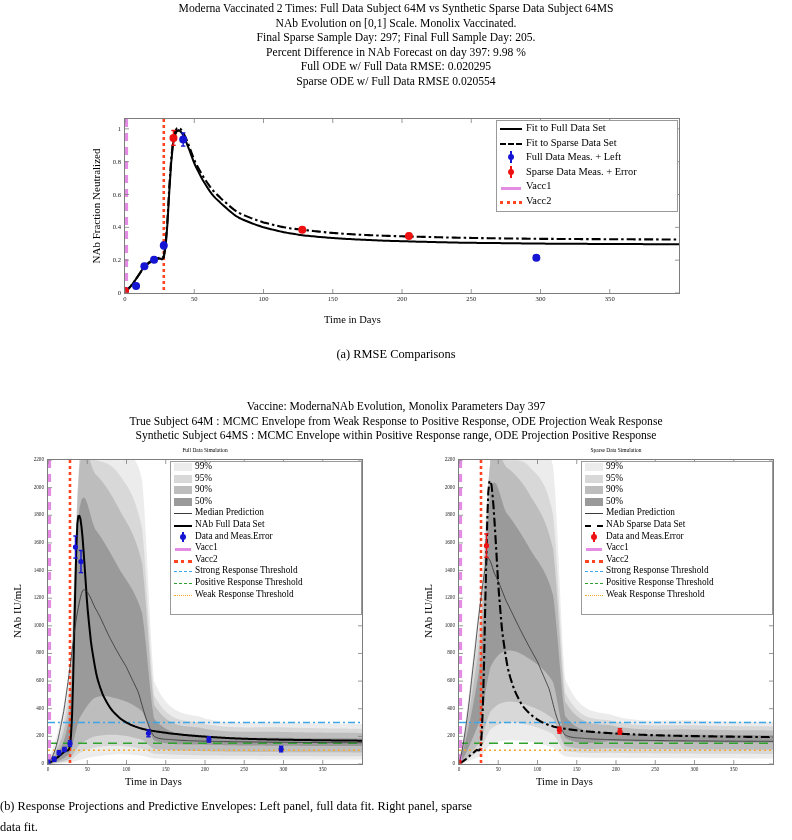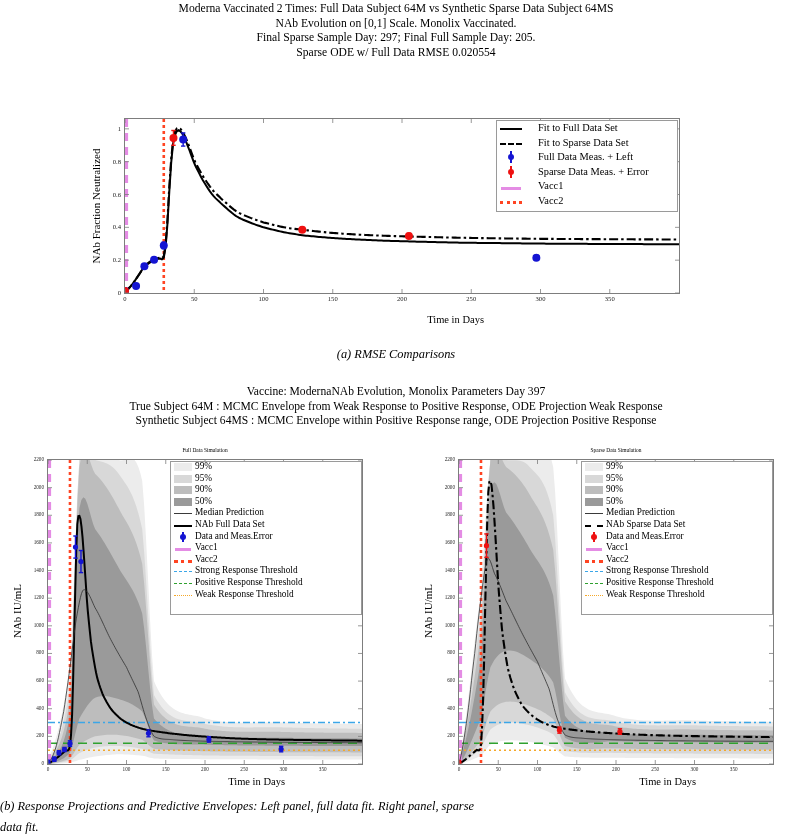--- a/index.html
+++ b/index.html
@@ -1,29 +1,29 @@
 <!DOCTYPE html>
 <html><head>
 <meta charset="utf-8">
 <style>
   html,body{margin:0;padding:0;}
   body{width:792px;height:840px;background:#ffffff;font-family:"Liberation Serif",serif;color:#000;}
   .page{position:relative;width:792px;height:840px;overflow:hidden;}
   .title-block{position:absolute;left:0;width:792px;text-align:center;}
   .title-line{font-size:11.6px;line-height:14.6px;white-space:nowrap;}
-  .caption{position:absolute;font-size:12.4px;line-height:21px;text-align:left;font-style:italic;}
+  .caption{position:absolute;font-size:12.4px;line-height:21px;text-align:left;}
   .cap-center{text-align:center;width:792px;left:0;}
   .axes{position:absolute;box-sizing:border-box;border:1px solid #7d7d7d;background:#fff;}
-  .axlabel{position:absolute;font-size:10.5px;text-align:right;}
+  .axlabel{position:absolute;font-size:10.5px;text-align:left;}
   .ylabel{position:absolute;font-size:11px;transform-origin:50% 50%;white-space:nowrap;}
   .tick-lab{position:absolute;font-size:6.6px;color:#222;white-space:nowrap;}
   .tick-lab-s{position:absolute;font-size:5.2px;color:#222;white-space:nowrap;}
   .subtitle{position:absolute;font-size:5.4px;text-align:center;white-space:nowrap;}
   .legend{position:absolute;box-sizing:border-box;border:1px solid #9a9a9a;background:#fff;}
-  .legrow{display:flex;align-items:center;height:14.6px;padding-left:2px;gap:12px;}
+  .legrow{display:flex;align-items:center;height:14.6px;padding-left:2px;}
   .legrow-s{display:flex;height:11.6px;padding-left:2px;}
   .legkey{width:24px;flex:0 0 24px;height:12px;position:relative;margin-right:3px;}
   .legkey-s{width:20px;flex:0 0 20px;height:10px;position:relative;margin-right:2px;}
   .legtxt{font-size:10.4px;white-space:nowrap;line-height:1;}
   .legtxt-s{font-size:9.3px;white-space:nowrap;line-height:1;}
   .kline{position:absolute;left:1px;right:1px;top:50%;height:0;border-top:2px solid #000;}
   .kline-thin{position:absolute;left:1px;right:1px;top:50%;height:0;border-top:1px solid #3a3a3a;}
   .kdash{position:absolute;left:1px;right:1px;top:50%;height:0;border-top:2.4px dashed #000;}
   .kvacc1{position:absolute;left:2px;right:2px;top:50%;height:0;border-top:3px solid #e48ce4;}
   .kvacc2{position:absolute;left:1px;right:1px;top:50%;height:0;border-top:3px dotted #ff4422;}
@@ -37,20 +37,22 @@
 </style>
 </head>
 <body>
 
 <div class="page">
 
   <div class="title-block" id="title-block" style="top:2px;">
       <div class="title-line">Moderna Vaccinated 2 Times: Full Data Subject 64M vs Synthetic Sparse Data Subject 64MS</div>
       <div class="title-line">NAb Evolution on [0,1] Scale. Monolix Vaccinated.</div>
       <div class="title-line">Final Sparse Sample Day: 297; Final Full Sample Day: 205.</div>
+      <div class="title-line">Percent Difference in NAb Forecast on day 397: 9.98 %</div>
+      <div class="title-line">Full ODE w/ Full Data RMSE: 0.020295</div>
       <div class="title-line">Sparse ODE w/ Full Data RMSE 0.020554</div>
     </div>
 
   <div class="axes" id="axes-a" style="left:124px;top:118px;width:556px;height:176px;">
     <svg id="svg-a" width="554" height="174" viewBox="0 0 554 174">
         <line x1="1.5" y1="0" x2="1.5" y2="174" stroke="#e48ce4" stroke-width="3.2" stroke-dasharray="8,6"></line>
         <line x1="38.78" y1="0" x2="38.78" y2="174" stroke="#ff4422" stroke-width="2.6" stroke-dasharray="3,3"></line>
         <path d="M0.00 172.36 L1.85 171.16 L3.69 169.46 L5.54 167.42 L7.39 165.23 L9.23 162.69 L11.08 159.92 L12.93 157.20 L14.77 154.43 L16.62 151.48 L18.47 148.85 L20.31 146.80 L22.16 145.32 L24.01 144.17 L25.85 142.96 L27.70 141.87 L29.55 141.00 L31.39 140.39 L33.24 139.86 L35.09 139.51 L36.93 140.38 L38.78 138.71 L40.63 127.64 L42.47 104.51 L44.32 72.23 L46.17 44.02 L48.01 25.23 L49.86 16.42 L51.71 12.28 L53.55 11.22 L55.40 12.31 L57.25 14.50 L59.09 18.06 L60.94 22.16 L62.79 27.23 L64.63 31.74 L66.48 36.82 L68.33 41.93 L70.17 46.23 L72.02 49.97 L73.87 53.64 L75.71 57.23 L77.56 60.74 L79.41 63.72 L81.25 66.70 L83.10 69.61 L84.95 72.37 L86.79 74.91 L88.64 77.16 L90.49 79.10 L92.33 80.85 L94.18 82.57 L96.03 84.38 L97.87 86.09 L99.72 87.63 L101.57 89.25 L103.41 90.90 L105.26 92.53 L107.11 94.10 L108.95 95.55 L110.80 96.85 L112.65 97.98 L114.49 99.00 L116.34 99.91 L118.19 100.75 L120.03 101.53 L121.88 102.29 L123.73 103.04 L125.57 103.79 L127.42 104.51 L129.27 105.18 L131.11 105.82 L132.96 106.45 L134.81 107.07 L136.65 107.70 L138.50 108.34 L140.35 108.78 L142.19 109.24 L144.04 109.70 L145.89 110.16 L147.73 110.62 L149.58 111.07 L151.43 111.52 L153.27 111.96 L155.12 112.38 L156.97 112.79 L158.81 113.17 L160.66 113.53 L162.51 113.87 L164.35 114.20 L166.20 114.51 L168.05 114.81 L169.89 115.09 L171.74 115.37 L173.59 115.64 L175.43 115.90 L177.28 116.16 L179.13 116.42 L180.97 116.64 L182.82 116.83 L184.67 117.01 L186.51 117.20 L188.36 117.37 L190.21 117.55 L192.05 117.71 L193.90 117.88 L195.75 118.04 L197.59 118.20 L199.44 118.36 L201.29 118.51 L203.13 118.66 L204.98 118.80 L206.83 118.94 L208.67 119.08 L210.52 119.21 L212.37 119.34 L214.21 119.46 L216.06 119.58 L217.91 119.69 L219.75 119.80 L221.60 119.91 L223.45 120.02 L225.29 120.12 L227.14 120.22 L228.99 120.32 L230.83 120.42 L232.68 120.51 L234.53 120.60 L236.37 120.70 L238.22 120.79 L240.07 120.87 L241.91 120.96 L243.76 121.04 L245.61 121.12 L247.45 121.20 L249.30 121.28 L251.15 121.35 L252.99 121.42 L254.84 121.49 L256.69 121.56 L258.53 121.63 L260.38 121.70 L262.23 121.77 L264.07 121.83 L265.92 121.89 L267.77 121.95 L269.61 122.01 L271.46 122.07 L273.31 122.12 L275.15 122.17 L277.00 122.22 L278.85 122.27 L280.69 122.32 L282.54 122.37 L284.39 122.42 L286.23 122.48 L288.08 122.53 L289.93 122.59 L291.77 122.64 L293.62 122.68 L295.47 122.73 L297.31 122.77 L299.16 122.82 L301.01 122.86 L302.85 122.91 L304.70 122.96 L306.55 123.00 L308.39 123.05 L310.24 123.10 L312.09 123.15 L313.93 123.19 L315.78 123.24 L317.63 123.29 L319.47 123.33 L321.32 123.37 L323.17 123.42 L325.01 123.46 L326.86 123.50 L328.71 123.54 L330.55 123.57 L332.40 123.61 L334.25 123.64 L336.09 123.67 L337.94 123.70 L339.79 123.72 L341.63 123.75 L343.48 123.77 L345.33 123.80 L347.17 123.82 L349.02 123.84 L350.87 123.86 L352.71 123.88 L354.56 123.90 L356.41 123.92 L358.25 123.93 L360.10 123.95 L361.95 123.97 L363.79 123.99 L365.64 124.01 L367.49 124.03 L369.33 124.05 L371.18 124.07 L373.03 124.09 L374.87 124.11 L376.72 124.13 L378.57 124.15 L380.41 124.18 L382.26 124.20 L384.11 124.22 L385.95 124.25 L387.80 124.27 L389.65 124.29 L391.49 124.31 L393.34 124.34 L395.19 124.36 L397.03 124.38 L398.88 124.41 L400.73 124.43 L402.57 124.45 L404.42 124.47 L406.27 124.49 L408.11 124.51 L409.96 124.53 L411.81 124.55 L413.65 124.57 L415.50 124.59 L417.35 124.60 L419.19 124.62 L421.04 124.63 L422.89 124.64 L424.73 124.65 L426.58 124.67 L428.43 124.68 L430.27 124.69 L432.12 124.70 L433.97 124.71 L435.81 124.72 L437.66 124.73 L439.51 124.74 L441.35 124.75 L443.20 124.76 L445.05 124.78 L446.89 124.79 L448.74 124.80 L450.59 124.81 L452.43 124.82 L454.28 124.83 L456.13 124.84 L457.97 124.85 L459.82 124.86 L461.67 124.87 L463.51 124.88 L465.36 124.89 L467.21 124.90 L469.05 124.91 L470.90 124.92 L472.75 124.93 L474.59 124.93 L476.44 124.94 L478.29 124.95 L480.13 124.96 L481.98 124.97 L483.83 124.97 L485.67 124.98 L487.52 124.99 L489.37 125.00 L491.21 125.01 L493.06 125.01 L494.91 125.02 L496.75 125.03 L498.60 125.04 L500.45 125.05 L502.29 125.06 L504.14 125.07 L505.99 125.07 L507.83 125.08 L509.68 125.09 L511.53 125.10 L513.37 125.11 L515.22 125.12 L517.07 125.12 L518.91 125.13 L520.76 125.14 L522.61 125.15 L524.45 125.15 L526.30 125.16 L528.15 125.17 L529.99 125.18 L531.84 125.18 L533.69 125.19 L535.53 125.20 L537.38 125.20 L539.23 125.21 L541.07 125.21 L542.92 125.22 L544.77 125.23 L546.61 125.23 L548.46 125.23 L550.31 125.24 L552.15 125.24 L554.00 125.25" fill="none" stroke="#000" stroke-width="2"></path>
         <path d="M0.00 172.36 L1.85 171.16 L3.69 169.46 L5.54 167.42 L7.39 165.23 L9.23 162.69 L11.08 159.92 L12.93 157.20 L14.77 154.44 L16.62 151.53 L18.47 148.89 L20.31 146.70 L22.16 144.91 L24.01 143.45 L25.85 142.08 L27.70 141.02 L29.55 140.18 L31.39 139.61 L33.24 139.10 L35.09 138.64 L36.93 139.20 L38.78 137.07 L40.63 124.94 L42.47 100.56 L44.32 67.30 L46.17 40.19 L48.01 22.04 L49.86 13.13 L51.71 9.58 L53.55 8.82 L55.40 9.85 L57.25 12.10 L59.09 15.45 L60.94 19.12 L62.79 23.93 L64.63 28.42 L66.48 33.56 L68.33 38.68 L70.17 42.89 L72.02 46.48 L73.87 49.95 L75.71 53.32 L77.56 56.63 L79.41 59.45 L81.25 62.25 L83.10 64.98 L84.95 67.58 L86.79 70.01 L88.64 72.19 L90.49 74.11 L92.33 75.88 L94.18 77.62 L96.03 79.45 L97.87 81.16 L99.72 82.71 L101.57 84.32 L103.41 85.97 L105.26 87.60 L107.11 89.17 L108.95 90.63 L110.80 91.92 L112.65 93.06 L114.49 94.07 L116.34 94.98 L118.19 95.82 L120.03 96.61 L121.88 97.36 L123.73 98.11 L125.57 98.87 L127.42 99.58 L129.27 100.25 L131.11 100.90 L132.96 101.52 L134.81 102.14 L136.65 102.77 L138.50 103.42 L140.35 103.86 L142.19 104.32 L144.04 104.78 L145.89 105.25 L147.73 105.72 L149.58 106.18 L151.43 106.64 L153.27 107.07 L155.12 107.49 L156.97 107.89 L158.81 108.25 L160.66 108.59 L162.51 108.89 L164.35 109.17 L166.20 109.43 L168.05 109.67 L169.89 109.90 L171.74 110.12 L173.59 110.33 L175.43 110.55 L177.28 110.77 L179.13 111.01 L180.97 111.22 L182.82 111.41 L184.67 111.61 L186.51 111.80 L188.36 112.00 L190.21 112.20 L192.05 112.39 L193.90 112.59 L195.75 112.78 L197.59 112.97 L199.44 113.16 L201.29 113.34 L203.13 113.51 L204.98 113.68 L206.83 113.84 L208.67 114.00 L210.52 114.14 L212.37 114.29 L214.21 114.42 L216.06 114.56 L217.91 114.68 L219.75 114.81 L221.60 114.93 L223.45 115.04 L225.29 115.15 L227.14 115.26 L228.99 115.37 L230.83 115.47 L232.68 115.58 L234.53 115.68 L236.37 115.78 L238.22 115.87 L240.07 115.96 L241.91 116.05 L243.76 116.13 L245.61 116.21 L247.45 116.29 L249.30 116.36 L251.15 116.44 L252.99 116.51 L254.84 116.58 L256.69 116.64 L258.53 116.71 L260.38 116.78 L262.23 116.84 L264.07 116.91 L265.92 116.97 L267.77 117.03 L269.61 117.09 L271.46 117.14 L273.31 117.19 L275.15 117.25 L277.00 117.30 L278.85 117.35 L280.69 117.40 L282.54 117.45 L284.39 117.50 L286.23 117.55 L288.08 117.61 L289.93 117.67 L291.77 117.72 L293.62 117.76 L295.47 117.80 L297.31 117.84 L299.16 117.89 L301.01 117.93 L302.85 117.98 L304.70 118.02 L306.55 118.07 L308.39 118.12 L310.24 118.16 L312.09 118.21 L313.93 118.26 L315.78 118.30 L317.63 118.35 L319.47 118.39 L321.32 118.44 L323.17 118.48 L325.01 118.52 L326.86 118.56 L328.71 118.61 L330.55 118.64 L332.40 118.68 L334.25 118.72 L336.09 118.75 L337.94 118.79 L339.79 118.82 L341.63 118.85 L343.48 118.88 L345.33 118.92 L347.17 118.95 L349.02 118.98 L350.87 119.00 L352.71 119.03 L354.56 119.06 L356.41 119.09 L358.25 119.12 L360.10 119.14 L361.95 119.17 L363.79 119.20 L365.64 119.22 L367.49 119.25 L369.33 119.27 L371.18 119.30 L373.03 119.32 L374.87 119.35 L376.72 119.38 L378.57 119.40 L380.41 119.43 L382.26 119.45 L384.11 119.47 L385.95 119.50 L387.80 119.52 L389.65 119.54 L391.49 119.57 L393.34 119.59 L395.19 119.61 L397.03 119.63 L398.88 119.65 L400.73 119.67 L402.57 119.69 L404.42 119.71 L406.27 119.73 L408.11 119.75 L409.96 119.77 L411.81 119.79 L413.65 119.81 L415.50 119.83 L417.35 119.84 L419.19 119.86 L421.04 119.87 L422.89 119.88 L424.73 119.89 L426.58 119.91 L428.43 119.92 L430.27 119.93 L432.12 119.94 L433.97 119.95 L435.81 119.96 L437.66 119.97 L439.51 119.98 L441.35 119.99 L443.20 120.00 L445.05 120.01 L446.89 120.02 L448.74 120.04 L450.59 120.05 L452.43 120.06 L454.28 120.07 L456.13 120.08 L457.97 120.09 L459.82 120.10 L461.67 120.11 L463.51 120.12 L465.36 120.13 L467.21 120.14 L469.05 120.15 L470.90 120.16 L472.75 120.17 L474.59 120.17 L476.44 120.18 L478.29 120.19 L480.13 120.20 L481.98 120.20 L483.83 120.21 L485.67 120.22 L487.52 120.23 L489.37 120.24 L491.21 120.25 L493.06 120.25 L494.91 120.26 L496.75 120.27 L498.60 120.28 L500.45 120.29 L502.29 120.30 L504.14 120.31 L505.99 120.31 L507.83 120.32 L509.68 120.33 L511.53 120.34 L513.37 120.35 L515.22 120.36 L517.07 120.36 L518.91 120.37 L520.76 120.38 L522.61 120.39 L524.45 120.39 L526.30 120.40 L528.15 120.41 L529.99 120.42 L531.84 120.42 L533.69 120.43 L535.53 120.44 L537.38 120.44 L539.23 120.45 L541.07 120.45 L542.92 120.46 L544.77 120.46 L546.61 120.47 L548.46 120.47 L550.31 120.48 L552.15 120.48 L554.00 120.49" fill="none" stroke="#000" stroke-width="2.1" stroke-dasharray="9,3,2.5,3"></path>
         <line x1="0" y1="170.06037735849057" x2="0" y2="173.99999999999997" stroke="#1414d2" stroke-width="1.4"></line>
@@ -182,21 +184,21 @@
       <div class="legrow">
         <span class="legkey">
           <span class="kvacc2"></span>
         </span>
         <span class="legtxt">Vacc2</span>
       </div>
     </div>
 
   <div class="caption cap-center" style="top:344px;">(a) RMSE Comparisons</div>
 
-  <div class="title-block" id="title-block-b" style="top:385px;text-align:center;">
+  <div class="title-block" id="title-block-b" style="top:400px;text-align:center;">
       <div class="title-line">Vaccine: ModernaNAb Evolution, Monolix Parameters Day 397</div>
       <div class="title-line">True Subject 64M : MCMC Envelope from Weak Response to Positive Response, ODE Projection Weak Response</div>
       <div class="title-line">Synthetic Subject 64MS : MCMC Envelope within Positive Response range, ODE Projection Positive Response</div>
     </div>
 
   <div class="axes" id="axes-bl" style="left:47px;top:459px;width:316px;height:306px;">
     <svg id="svg-bl" width="314" height="304" viewBox="0 0 314 304">
         <path d="M0.00 299.85 L1.96 295.43 L3.93 290.40 L5.89 284.71 L7.85 278.32 L9.81 271.18 L11.78 263.24 L13.74 254.46 L15.70 244.78 L17.66 234.17 L19.63 222.56 L21.59 209.93 L23.55 176.97 L25.51 128.84 L27.47 77.48 L29.44 31.62 L31.40 0.00 L33.36 -9.92 L35.33 -14.57 L37.29 -15.18 L39.25 -12.95 L41.21 -9.11 L43.18 -4.86 L45.14 -1.42 L47.10 0.00 L49.06 -0.07 L51.02 -0.24 L52.99 -0.49 L54.95 -0.77 L56.91 -1.05 L58.88 -1.30 L60.84 -1.47 L62.80 -1.54 L64.76 -1.46 L66.72 -1.20 L68.69 -0.73 L70.65 0.00 L72.61 0.43 L74.58 0.18 L76.54 -0.49 L78.50 -1.28 L80.46 -1.93 L82.42 -2.16 L84.39 -1.69 L86.35 -0.26 L88.31 2.43 L90.27 6.64 L92.24 12.64 L94.20 20.73 L96.16 45.61 L98.13 80.25 L100.09 119.87 L102.05 159.73 L104.01 195.05 L105.98 221.09 L107.94 225.45 L109.90 229.40 L111.86 232.95 L113.83 236.14 L115.79 238.99 L117.75 241.51 L119.71 243.74 L121.67 245.68 L123.64 247.37 L125.60 248.82 L127.56 250.07 L129.53 251.12 L131.49 252.01 L133.45 252.75 L135.41 253.37 L137.38 253.89 L139.34 254.33 L141.30 254.71 L143.26 255.06 L145.22 255.39 L147.19 255.74 L149.15 256.12 L151.11 256.55 L153.07 257.06 L155.04 257.67 L157.00 258.40 L158.96 258.90 L160.92 259.36 L162.89 259.78 L164.85 260.17 L166.81 260.52 L168.78 260.85 L170.74 261.14 L172.70 261.40 L174.66 261.63 L176.63 261.83 L178.59 262.01 L180.55 262.17 L182.51 262.30 L184.47 262.41 L186.44 262.50 L188.40 262.58 L190.36 262.64 L192.33 262.68 L194.29 262.70 L196.25 262.72 L198.21 262.72 L200.17 262.71 L202.14 262.70 L204.10 262.68 L206.06 262.65 L208.03 262.62 L209.99 262.59 L211.95 262.55 L213.91 262.51 L215.88 262.48 L217.84 262.45 L219.80 262.42 L221.76 262.40 L223.72 262.39 L225.69 262.39 L227.65 262.39 L229.61 262.41 L231.58 262.44 L233.54 262.48 L235.50 262.55 L237.46 262.61 L239.42 262.68 L241.39 262.74 L243.35 262.80 L245.31 262.86 L247.28 262.92 L249.24 262.97 L251.20 263.02 L253.16 263.07 L255.13 263.12 L257.09 263.16 L259.05 263.21 L261.01 263.25 L262.98 263.29 L264.94 263.33 L266.90 263.36 L268.86 263.40 L270.82 263.43 L272.79 263.46 L274.75 263.50 L276.71 263.53 L278.68 263.55 L280.64 263.58 L282.60 263.61 L284.56 263.63 L286.52 263.66 L288.49 263.68 L290.45 263.70 L292.41 263.72 L294.38 263.74 L296.34 263.76 L298.30 263.78 L300.26 263.80 L302.23 263.82 L304.19 263.84 L306.15 263.86 L308.11 263.88 L310.07 263.89 L312.04 263.91 L314.00 263.93 L314.00 299.58 L312.04 299.58 L310.07 299.57 L308.11 299.57 L306.15 299.57 L304.19 299.57 L302.23 299.57 L300.26 299.56 L298.30 299.56 L296.34 299.56 L294.38 299.56 L292.41 299.55 L290.45 299.55 L288.49 299.55 L286.52 299.55 L284.56 299.54 L282.60 299.54 L280.64 299.54 L278.68 299.53 L276.71 299.53 L274.75 299.53 L272.79 299.52 L270.82 299.52 L268.86 299.52 L266.90 299.51 L264.94 299.51 L262.98 299.50 L261.01 299.50 L259.05 299.50 L257.09 299.49 L255.13 299.49 L253.16 299.48 L251.20 299.48 L249.24 299.47 L247.28 299.47 L245.31 299.46 L243.35 299.46 L241.39 299.46 L239.42 299.45 L237.46 299.45 L235.50 299.44 L233.54 299.43 L231.58 299.43 L229.61 299.42 L227.65 299.42 L225.69 299.41 L223.72 299.41 L221.76 299.41 L219.80 299.40 L217.84 299.40 L215.88 299.39 L213.91 299.39 L211.95 299.38 L209.99 299.38 L208.03 299.37 L206.06 299.36 L204.10 299.36 L202.14 299.35 L200.17 299.35 L198.21 299.34 L196.25 299.34 L194.29 299.33 L192.33 299.32 L190.36 299.32 L188.40 299.31 L186.44 299.30 L184.47 299.30 L182.51 299.29 L180.55 299.28 L178.59 299.27 L176.63 299.27 L174.66 299.26 L172.70 299.25 L170.74 299.24 L168.78 299.23 L166.81 299.22 L164.85 299.21 L162.89 299.20 L160.92 299.19 L158.96 299.18 L157.00 299.16 L155.04 299.15 L153.07 299.13 L151.11 299.11 L149.15 299.10 L147.19 299.09 L145.22 299.07 L143.26 299.06 L141.30 299.05 L139.34 299.04 L137.38 299.02 L135.41 299.01 L133.45 298.99 L131.49 298.97 L129.53 298.95 L127.56 298.93 L125.60 298.91 L123.64 298.88 L121.67 298.85 L119.71 298.82 L117.75 298.78 L115.79 298.74 L113.83 298.70 L111.86 298.65 L109.90 298.59 L107.94 298.54 L105.98 298.47 L104.01 298.12 L102.05 297.65 L100.09 297.13 L98.13 296.60 L96.16 296.11 L94.20 295.71 L92.24 295.53 L90.27 295.36 L88.31 295.19 L86.35 295.02 L84.39 294.86 L82.42 294.72 L80.46 294.59 L78.50 294.48 L76.54 294.40 L74.58 294.34 L72.61 294.32 L70.65 294.33 L68.69 294.37 L66.72 294.46 L64.76 294.57 L62.80 294.71 L60.84 294.88 L58.88 295.06 L56.91 295.26 L54.95 295.48 L52.99 295.70 L51.02 295.93 L49.06 296.17 L47.10 296.40 L45.14 296.77 L43.18 297.18 L41.21 297.62 L39.25 298.08 L37.29 298.55 L35.33 299.01 L33.36 299.45 L31.40 299.85 L29.44 300.50 L27.47 301.13 L25.51 301.71 L23.55 302.25 L21.59 302.65 L19.63 302.83 L17.66 303.00 L15.70 303.15 L13.74 303.30 L11.78 303.43 L9.81 303.55 L7.85 303.67 L5.89 303.77 L3.93 303.85 L1.96 303.93 L0.00 304.00 Z" fill="#ececec" stroke="none"></path>
         <path d="M0.00 300.96 L1.96 297.63 L3.93 294.16 L5.89 290.38 L7.85 286.14 L9.81 281.26 L11.78 275.57 L13.74 268.92 L15.70 261.12 L17.66 252.03 L19.63 241.47 L21.59 229.27 L23.55 195.04 L25.51 142.83 L27.47 86.07 L29.44 35.03 L31.40 0.00 L33.36 -10.94 L35.33 -16.26 L37.29 -17.21 L39.25 -15.03 L41.21 -10.97 L43.18 -6.28 L45.14 -2.21 L47.10 0.00 L49.06 0.54 L51.02 1.02 L52.99 1.51 L54.95 2.05 L56.91 2.68 L58.88 3.45 L60.84 4.42 L62.80 5.63 L64.76 7.13 L66.72 8.96 L68.69 11.17 L70.65 13.82 L72.61 16.62 L74.58 19.35 L76.54 22.13 L78.50 25.08 L80.46 28.31 L82.42 31.95 L84.39 36.12 L86.35 40.94 L88.31 46.53 L90.27 53.00 L92.24 60.48 L94.20 69.09 L96.16 91.91 L98.13 121.24 L100.09 153.64 L102.05 185.68 L104.01 213.91 L105.98 234.91 L107.94 238.48 L109.90 241.69 L111.86 244.58 L113.83 247.16 L115.79 249.45 L117.75 251.47 L119.71 253.23 L121.67 254.76 L123.64 256.08 L125.60 257.20 L127.56 258.14 L129.53 258.92 L131.49 259.57 L133.45 260.09 L135.41 260.51 L137.38 260.85 L139.34 261.13 L141.30 261.37 L143.26 261.58 L145.22 261.78 L147.19 261.99 L149.15 262.24 L151.11 262.54 L153.07 262.91 L155.04 263.36 L157.00 263.93 L158.96 264.32 L160.92 264.68 L162.89 265.01 L164.85 265.32 L166.81 265.60 L168.78 265.85 L170.74 266.08 L172.70 266.29 L174.66 266.47 L176.63 266.64 L178.59 266.78 L180.55 266.91 L182.51 267.02 L184.47 267.11 L186.44 267.19 L188.40 267.25 L190.36 267.30 L192.33 267.34 L194.29 267.36 L196.25 267.38 L198.21 267.39 L200.17 267.39 L202.14 267.39 L204.10 267.38 L206.06 267.36 L208.03 267.34 L209.99 267.32 L211.95 267.30 L213.91 267.28 L215.88 267.26 L217.84 267.25 L219.80 267.23 L221.76 267.22 L223.72 267.22 L225.69 267.22 L227.65 267.24 L229.61 267.26 L231.58 267.29 L233.54 267.33 L235.50 267.38 L237.46 267.44 L239.42 267.50 L241.39 267.56 L243.35 267.61 L245.31 267.66 L247.28 267.71 L249.24 267.76 L251.20 267.81 L253.16 267.86 L255.13 267.91 L257.09 267.95 L259.05 267.99 L261.01 268.03 L262.98 268.07 L264.94 268.11 L266.90 268.15 L268.86 268.19 L270.82 268.22 L272.79 268.26 L274.75 268.29 L276.71 268.32 L278.68 268.35 L280.64 268.38 L282.60 268.41 L284.56 268.44 L286.52 268.46 L288.49 268.49 L290.45 268.52 L292.41 268.54 L294.38 268.56 L296.34 268.59 L298.30 268.61 L300.26 268.63 L302.23 268.65 L304.19 268.67 L306.15 268.69 L308.11 268.71 L310.07 268.73 L312.04 268.75 L314.00 268.76 L314.00 296.26 L312.04 296.26 L310.07 296.25 L308.11 296.25 L306.15 296.25 L304.19 296.24 L302.23 296.24 L300.26 296.23 L298.30 296.23 L296.34 296.22 L294.38 296.22 L292.41 296.21 L290.45 296.21 L288.49 296.20 L286.52 296.20 L284.56 296.19 L282.60 296.18 L280.64 296.18 L278.68 296.17 L276.71 296.17 L274.75 296.16 L272.79 296.15 L270.82 296.14 L268.86 296.14 L266.90 296.13 L264.94 296.12 L262.98 296.11 L261.01 296.11 L259.05 296.10 L257.09 296.09 L255.13 296.08 L253.16 296.07 L251.20 296.06 L249.24 296.05 L247.28 296.04 L245.31 296.04 L243.35 296.03 L241.39 296.02 L239.42 296.01 L237.46 296.00 L235.50 295.99 L233.54 295.98 L231.58 295.97 L229.61 295.96 L227.65 295.95 L225.69 295.94 L223.72 295.93 L221.76 295.92 L219.80 295.91 L217.84 295.90 L215.88 295.90 L213.91 295.89 L211.95 295.88 L209.99 295.87 L208.03 295.86 L206.06 295.85 L204.10 295.84 L202.14 295.83 L200.17 295.82 L198.21 295.81 L196.25 295.80 L194.29 295.79 L192.33 295.78 L190.36 295.77 L188.40 295.76 L186.44 295.74 L184.47 295.73 L182.51 295.71 L180.55 295.70 L178.59 295.68 L176.63 295.66 L174.66 295.65 L172.70 295.63 L170.74 295.61 L168.78 295.59 L166.81 295.56 L164.85 295.54 L162.89 295.51 L160.92 295.49 L158.96 295.46 L157.00 295.43 L155.04 295.39 L153.07 295.34 L151.11 295.30 L149.15 295.26 L147.19 295.21 L145.22 295.17 L143.26 295.12 L141.30 295.07 L139.34 295.02 L137.38 294.97 L135.41 294.92 L133.45 294.86 L131.49 294.80 L129.53 294.74 L127.56 294.67 L125.60 294.61 L123.64 294.53 L121.67 294.45 L119.71 294.37 L117.75 294.28 L115.79 294.19 L113.83 294.09 L111.86 293.99 L109.90 293.88 L107.94 293.76 L105.98 293.64 L104.01 292.98 L102.05 292.17 L100.09 291.28 L98.13 290.37 L96.16 289.52 L94.20 288.80 L92.24 288.48 L90.27 288.17 L88.31 287.87 L86.35 287.57 L84.39 287.29 L82.42 287.03 L80.46 286.79 L78.50 286.57 L76.54 286.39 L74.58 286.23 L72.61 286.11 L70.65 286.04 L68.69 285.99 L66.72 285.98 L64.76 285.99 L62.80 286.04 L60.84 286.11 L58.88 286.21 L56.91 286.34 L54.95 286.50 L52.99 286.68 L51.02 286.90 L49.06 287.14 L47.10 287.42 L45.14 287.90 L43.18 288.46 L41.21 289.10 L39.25 289.79 L37.29 290.54 L35.33 291.32 L33.36 292.13 L31.40 292.95 L29.44 294.46 L27.47 296.18 L25.51 297.91 L23.55 299.49 L21.59 300.64 L19.63 301.11 L17.66 301.54 L15.70 301.94 L13.74 302.30 L11.78 302.62 L9.81 302.92 L7.85 303.19 L5.89 303.43 L3.93 303.65 L1.96 303.83 L0.00 304.00 Z" fill="#d8d8d8" stroke="none"></path>
         <path d="M0.00 301.51 L1.96 298.86 L3.93 296.34 L5.89 293.72 L7.85 290.77 L9.81 287.26 L11.78 282.96 L13.74 277.65 L15.70 271.09 L17.66 263.05 L19.63 253.31 L21.59 241.64 L23.55 207.42 L25.51 153.92 L27.47 95.28 L29.44 42.58 L31.40 6.91 L33.36 -3.86 L35.33 -8.82 L37.29 -9.22 L39.25 -6.30 L41.21 -1.30 L43.18 4.54 L45.14 10.00 L47.10 13.82 L49.06 15.66 L51.02 17.74 L52.99 20.03 L54.95 22.52 L56.91 25.20 L58.88 28.07 L60.84 31.10 L62.80 34.29 L64.76 37.62 L66.72 41.09 L68.69 44.67 L70.65 48.36 L72.61 51.97 L74.58 55.38 L76.54 58.72 L78.50 62.08 L80.46 65.59 L82.42 69.35 L84.39 73.48 L86.35 78.10 L88.31 83.31 L90.27 89.23 L92.24 95.96 L94.20 103.64 L96.16 123.52 L98.13 148.60 L100.09 176.05 L102.05 203.08 L104.01 226.86 L105.98 244.58 L107.94 247.60 L109.90 250.33 L111.86 252.77 L113.83 254.94 L115.79 256.87 L117.75 258.56 L119.71 260.04 L121.67 261.32 L123.64 262.41 L125.60 263.34 L127.56 264.12 L129.53 264.76 L131.49 265.28 L133.45 265.70 L135.41 266.04 L137.38 266.31 L139.34 266.52 L141.30 266.70 L143.26 266.86 L145.22 267.01 L147.19 267.17 L149.15 267.37 L151.11 267.61 L153.07 267.91 L155.04 268.29 L157.00 268.76 L158.96 269.09 L160.92 269.40 L162.89 269.68 L164.85 269.94 L166.81 270.18 L168.78 270.40 L170.74 270.60 L172.70 270.78 L174.66 270.94 L176.63 271.09 L178.59 271.22 L180.55 271.33 L182.51 271.43 L184.47 271.52 L186.44 271.59 L188.40 271.65 L190.36 271.70 L192.33 271.75 L194.29 271.78 L196.25 271.80 L198.21 271.82 L200.17 271.83 L202.14 271.84 L204.10 271.84 L206.06 271.83 L208.03 271.83 L209.99 271.82 L211.95 271.81 L213.91 271.80 L215.88 271.80 L217.84 271.79 L219.80 271.78 L221.76 271.78 L223.72 271.79 L225.69 271.79 L227.65 271.81 L229.61 271.83 L231.58 271.86 L233.54 271.90 L235.50 271.94 L237.46 271.99 L239.42 272.04 L241.39 272.09 L243.35 272.13 L245.31 272.18 L247.28 272.22 L249.24 272.25 L251.20 272.29 L253.16 272.33 L255.13 272.36 L257.09 272.39 L259.05 272.42 L261.01 272.45 L262.98 272.48 L264.94 272.51 L266.90 272.53 L268.86 272.56 L270.82 272.58 L272.79 272.60 L274.75 272.62 L276.71 272.64 L278.68 272.66 L280.64 272.68 L282.60 272.70 L284.56 272.71 L286.52 272.73 L288.49 272.75 L290.45 272.76 L292.41 272.77 L294.38 272.79 L296.34 272.80 L298.30 272.81 L300.26 272.83 L302.23 272.84 L304.19 272.85 L306.15 272.86 L308.11 272.87 L310.07 272.89 L312.04 272.90 L314.00 272.91 L314.00 292.39 L312.04 292.39 L310.07 292.39 L308.11 292.38 L306.15 292.38 L304.19 292.38 L302.23 292.37 L300.26 292.37 L298.30 292.36 L296.34 292.36 L294.38 292.36 L292.41 292.35 L290.45 292.35 L288.49 292.34 L286.52 292.34 L284.56 292.33 L282.60 292.33 L280.64 292.32 L278.68 292.32 L276.71 292.31 L274.75 292.31 L272.79 292.30 L270.82 292.29 L268.86 292.29 L266.90 292.28 L264.94 292.27 L262.98 292.26 L261.01 292.26 L259.05 292.25 L257.09 292.24 L255.13 292.23 L253.16 292.22 L251.20 292.21 L249.24 292.20 L247.28 292.19 L245.31 292.18 L243.35 292.17 L241.39 292.16 L239.42 292.14 L237.46 292.13 L235.50 292.12 L233.54 292.10 L231.58 292.09 L229.61 292.08 L227.65 292.06 L225.69 292.05 L223.72 292.04 L221.76 292.03 L219.80 292.01 L217.84 292.00 L215.88 291.99 L213.91 291.97 L211.95 291.96 L209.99 291.95 L208.03 291.93 L206.06 291.92 L204.10 291.90 L202.14 291.89 L200.17 291.87 L198.21 291.86 L196.25 291.84 L194.29 291.82 L192.33 291.80 L190.36 291.78 L188.40 291.76 L186.44 291.74 L184.47 291.72 L182.51 291.70 L180.55 291.68 L178.59 291.65 L176.63 291.62 L174.66 291.60 L172.70 291.57 L170.74 291.54 L168.78 291.51 L166.81 291.47 L164.85 291.44 L162.89 291.40 L160.92 291.37 L158.96 291.33 L157.00 291.29 L155.04 291.23 L153.07 291.17 L151.11 291.11 L149.15 291.06 L147.19 291.01 L145.22 290.96 L143.26 290.91 L141.30 290.86 L139.34 290.80 L137.38 290.75 L135.41 290.69 L133.45 290.62 L131.49 290.55 L129.53 290.48 L127.56 290.40 L125.60 290.31 L123.64 290.21 L121.67 290.10 L119.71 289.98 L117.75 289.85 L115.79 289.71 L113.83 289.56 L111.86 289.39 L109.90 289.21 L107.94 289.01 L105.98 288.80 L104.01 287.63 L102.05 286.13 L100.09 284.46 L98.13 282.75 L96.16 281.15 L94.20 279.82 L92.24 279.25 L90.27 278.70 L88.31 278.17 L86.35 277.67 L84.39 277.19 L82.42 276.75 L80.46 276.35 L78.50 275.98 L76.54 275.66 L74.58 275.38 L72.61 275.15 L70.65 274.98 L68.69 274.86 L66.72 274.77 L64.76 274.73 L62.80 274.73 L60.84 274.77 L58.88 274.85 L56.91 274.98 L54.95 275.16 L52.99 275.39 L51.02 275.66 L49.06 275.99 L47.10 276.36 L45.14 277.03 L43.18 277.82 L41.21 278.72 L39.25 279.73 L37.29 280.84 L35.33 282.03 L33.36 283.31 L31.40 284.65 L29.44 287.31 L27.47 290.44 L25.51 293.66 L23.55 296.59 L21.59 298.64 L19.63 299.45 L17.66 300.17 L15.70 300.82 L13.74 301.40 L11.78 301.91 L9.81 302.37 L7.85 302.77 L5.89 303.13 L3.93 303.45 L1.96 303.74 L0.00 304.00 Z" fill="#bdbdbd" stroke="none"></path>

